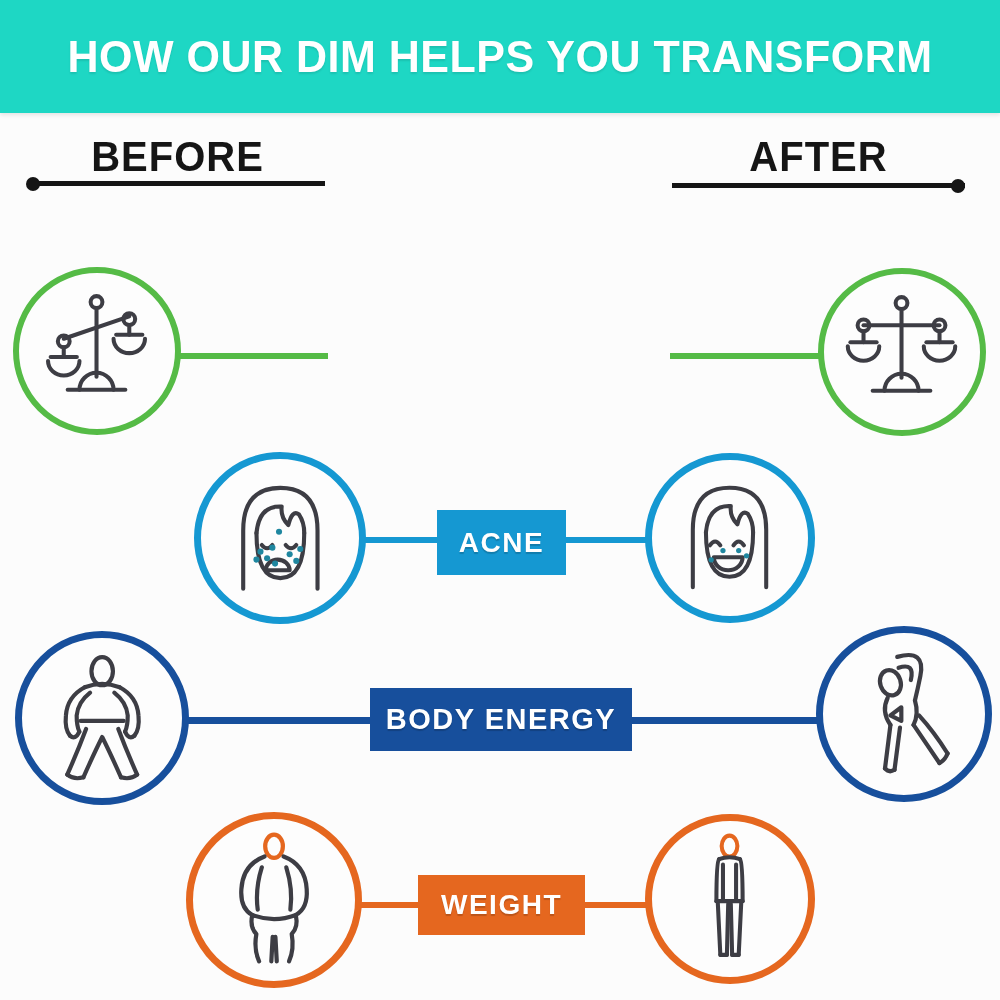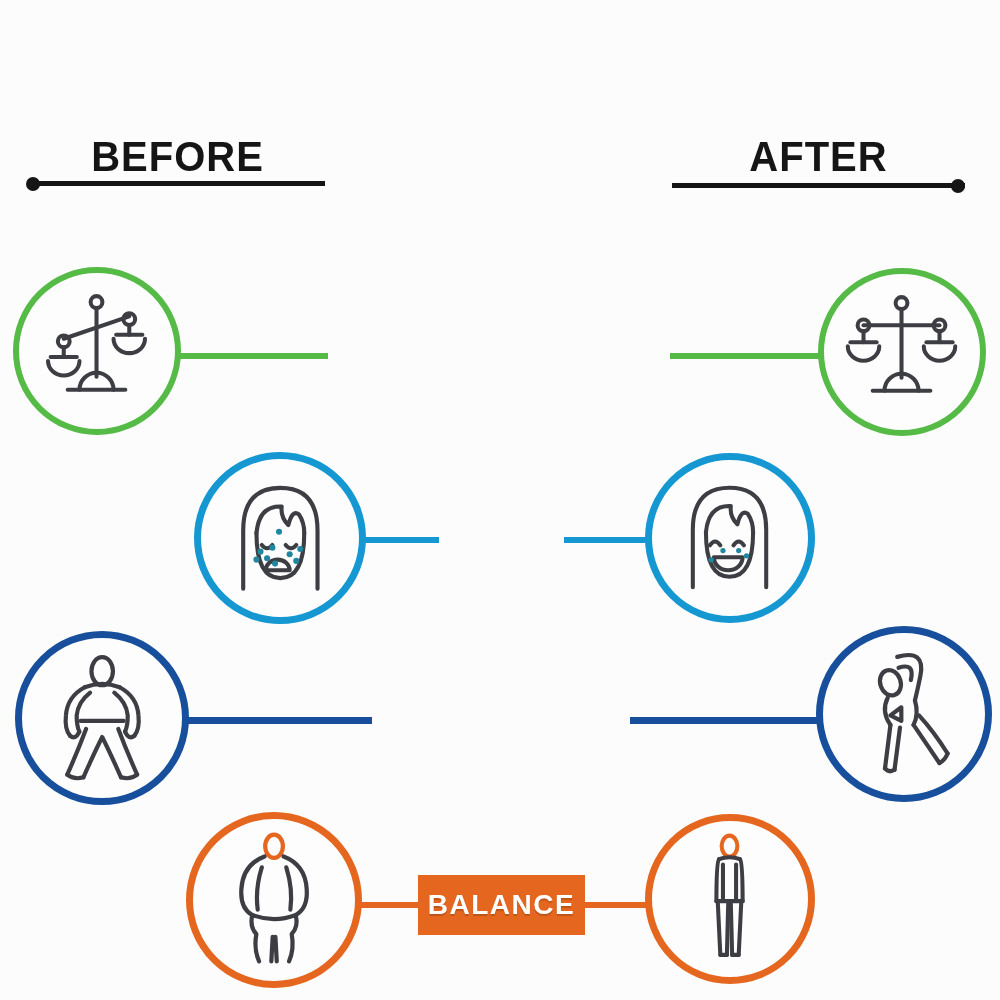--- a/index.html
+++ b/index.html
@@ -68,20 +68,23 @@
   .c4r{left:645px;top:814px;width:170px;height:170px;border:7px solid;}
   .k4l{left:360px;top:902px;width:60px;height:6px;}
   .k4r{left:583px;top:902px;width:64px;height:6px;}
   .b4{left:418px;top:875px;width:167px;height:60px;font-size:28px;}
 </style>
 </head>
 <body>
 
 <div id="canvas">
 
+  <div class="header" style="background: rgb(30, 215, 196);">
+    <div class="title" style="color: rgb(255, 255, 255);">HOW OUR DIM HELPS YOU TRANSFORM</div>
+  </div>
 
   <div class="col-label before" style="color: rgb(21, 21, 21);">BEFORE</div>
   <div class="col-label after" style="color: rgb(21, 21, 21);">AFTER</div>
   <div class="col-line before" style="background: rgb(21, 21, 21);"></div>
   <div class="col-dot before" style="background: rgb(21, 21, 21);"></div>
   <div class="col-line after" style="background: rgb(21, 21, 21);"></div>
   <div class="col-dot after" style="background: rgb(21, 21, 21);"></div>
 
   <div class="circle c1l" style="border-color: rgb(85, 187, 70); color: rgb(61, 61, 68);">
     <svg class="icon" viewBox="0 0 100 100">
@@ -135,20 +138,21 @@
           <circle cx="32" cy="66" r="2.3"></circle>
         <circle cx="40" cy="65" r="2.3"></circle>
           <circle cx="46" cy="69" r="2.3"></circle>
         <circle cx="57" cy="62" r="2.3"></circle>
           <circle cx="62" cy="67" r="2.3"></circle>
         <circle cx="65" cy="58" r="2.3"></circle>
       </g>
     </svg>
   </div>
   <div class="connector k2l" style="background: rgb(21, 152, 210);"></div>
+  <div class="label-box b2" style="background: rgb(21, 152, 210);">ACNE</div>
   <div class="connector k2r" style="background: rgb(21, 152, 210);"></div>
   <div class="circle c2r" style="border-color: rgb(21, 152, 210); color: rgb(61, 61, 68);">
     <svg class="icon" viewBox="0 0 100 100">
       <path d="M22 88 V44 Q22 12 50 12 Q78 12 78 44 V88"></path>
       <path d="M32 46 Q32 80 50 80 Q68 80 68 46"></path>
       <path d="M32 46 Q34 25 51 26 Q50 34 56 40 Q59 28 64 32 Q68 38 68 46"></path>
       <path d="M35 56 Q39 50 43 56"></path>
         <path d="M53 56 Q57 50 61 56"></path>
       <path d="M38 65 A11 10 0 0 0 60 65 Z"></path>
       <g stroke="none" fill="currentColor" style="color: rgb(31, 135, 160);">
@@ -172,20 +176,21 @@
       <path d="M74 63 Q70 66.5 67 60"></path>
       <path d="M34 52 H66"></path>
       <path d="M38 58 Q32 74 24 92"></path>
       <path d="M36 94 Q44 76 50 64 Q56 76 64 94"></path>
       <path d="M62 58 Q68 74 76 92"></path>
       <path d="M24 92 Q29 96 36 94"></path>
         <path d="M76 92 Q71 96 64 94"></path>
     </svg>
   </div>
   <div class="connector k3l" style="background: rgb(23, 79, 156);"></div>
+  <div class="label-box b3" style="background: rgb(23, 79, 156);">BODY ENERGY</div>
   <div class="connector k3r" style="background: rgb(23, 79, 156);"></div>
   <div class="circle c3r" style="border-color: rgb(23, 79, 156); color: rgb(61, 61, 68);">
     <svg class="icon" viewBox="0 0 100 100">
       <path d="M45 8 Q66 2 62 22 Q60 32 58 40"></path>
       <path d="M46 16 Q58 12 55 25"></path>
       <ellipse cx="40" cy="27" rx="7.5" ry="9.5" transform="rotate(-18 40 27)"></ellipse>
       <path d="M38 38 Q33 48 40 58"></path>
       <path d="M58 40 Q61 50 57 58"></path>
       <path d="M48 45 L40 51 L48 55 Z"></path>
       <path d="M40 58 L36 90"></path>
@@ -205,21 +210,21 @@
       <path d="M43 18 Q27 24 26 42 Q25 56 34 61 Q32 70 37 75 Q35 86 39 95"></path>
       <path d="M57 18 Q73 24 74 42 Q75 56 66 61 Q68 70 63 75 Q65 86 61 95"></path>
       <path d="M41 26 Q36 42 38 57"></path>
       <path d="M59 26 Q64 42 62 57"></path>
       <path d="M34 61 Q50 67 66 61"></path>
       <path d="M49 77 L48 95"></path>
         <path d="M51 77 L52 95"></path>
     </svg>
   </div>
   <div class="connector k4l" style="background: rgb(229, 103, 31);"></div>
-  <div class="label-box b4" style="background: rgb(229, 103, 31);">BALANCE</div>
+  <div class="label-box b4" style="background: rgb(229, 103, 31);">WEIGHT</div>
   <div class="connector k4r" style="background: rgb(229, 103, 31);"></div>
   <div class="circle c4r" style="border-color: rgb(229, 103, 31); color: rgb(61, 61, 68);">
     <svg class="icon" viewBox="0 0 100 100">
       <g style="color: rgb(229, 103, 31);">
         <ellipse cx="50" cy="10" rx="6" ry="8"></ellipse>
       </g>
       <path d="M42 20 Q50 17 58 20"></path>
       <path d="M42 20 Q40 22 40 52"></path>
         <path d="M58 20 Q60 22 60 52"></path>
       <path d="M45 24 V50"></path>

